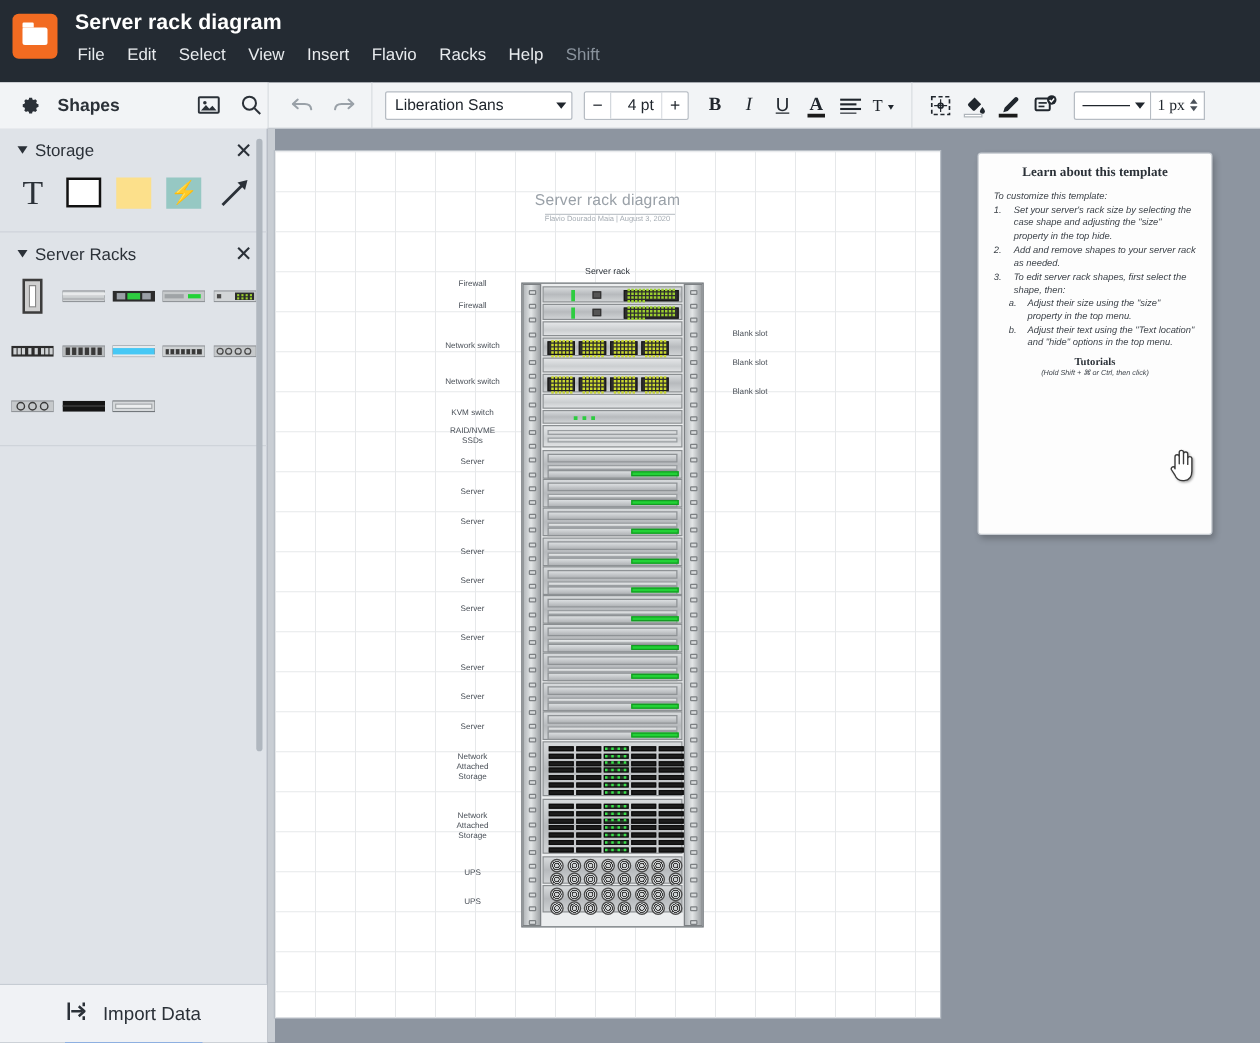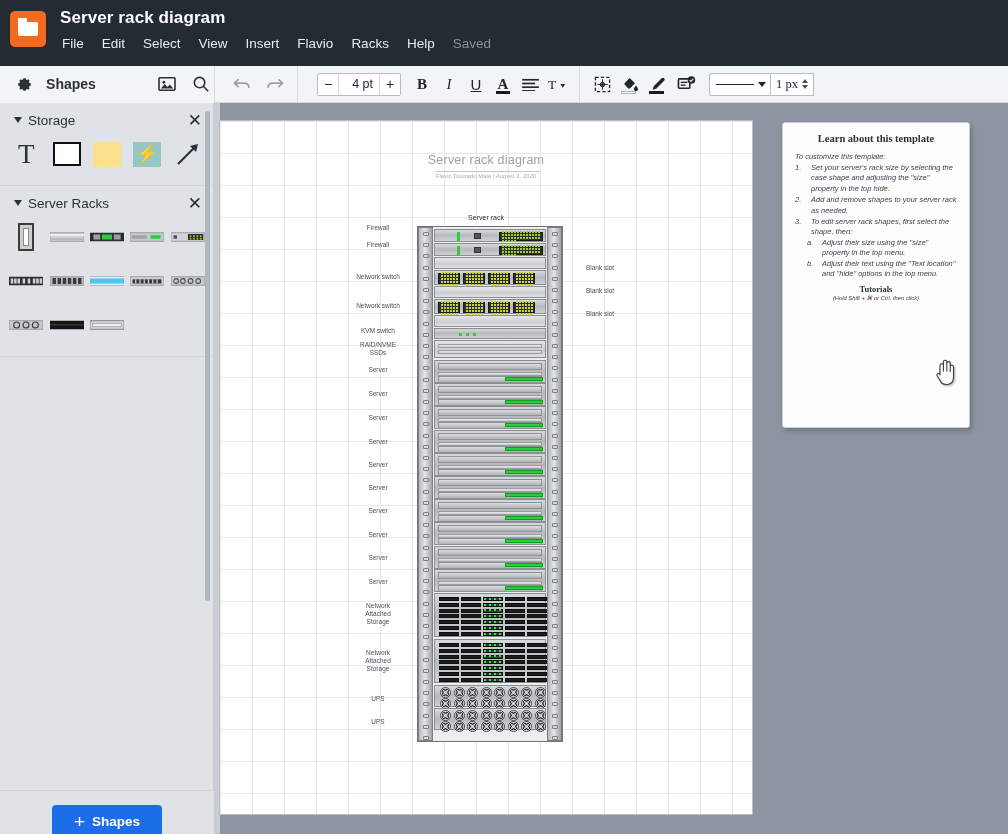--- a/index.html
+++ b/index.html
@@ -310,21 +310,21 @@
     <div class="doc-title">Server rack diagram</div>
     <div class="menubar">
       <div class="mi">File</div>
       <div class="mi">Edit</div>
       <div class="mi">Select</div>
       <div class="mi">View</div>
       <div class="mi">Insert</div>
       <div class="mi">Flavio</div>
       <div class="mi">Racks</div>
       <div class="mi">Help</div>
-      <div class="mi saved">Saved</div>
+      <div class="mi saved">Shift</div>
     </div>
   </div>
 
   <div class="toolbar">
     <div class="tb-left-panel">
       <span class="icon-btn">
         <svg width="17" height="17" viewBox="0 0 20 20">
             <path fill="#2b3138" d="M10 6.6A3.4 3.4 0 1 0 10 13.4 3.4 3.4 0 0 0 10 6.6zm0 5.1a1.7 1.7 0 1 1 0-3.4 1.7 1.7 0 0 1 0 3.4z"></path>
             <path fill="#2b3138" d="M17.4 8.6l-1.6-.3a6 6 0 0 0-.6-1.4l.9-1.3-1.7-1.7-1.3.9a6 6 0 0 0-1.4-.6l-.3-1.6H8.6l-.3 1.6a6 6 0 0 0-1.4.6l-1.3-.9-1.7 1.7.9 1.3a6 6 0 0 0-.6 1.4l-1.6.3v2.8l1.6.3c.15.5.35.95.6 1.4l-.9 1.3 1.7 1.7 1.3-.9c.45.25.9.45 1.4.6l.3 1.6h2.8l.3-1.6c.5-.15.95-.35 1.4-.6l1.3.9 1.7-1.7-.9-1.3c.25-.45.45-.9.6-1.4l1.6-.3V8.6z"></path>
           </svg>
@@ -356,20 +356,24 @@
       <span class="icon-btn">
         <svg width="19" height="16" viewBox="0 0 22 18">
             <path d="M16 4 L20.5 8 L16 12" fill="none" stroke="#9aa1a8" stroke-width="1.9" stroke-linecap="round" stroke-linejoin="round"></path>
             <path d="M20 8 H9.5 Q4 8 3.5 13" fill="none" stroke="#9aa1a8" stroke-width="1.9" stroke-linecap="round"></path>
           </svg>
       </span>
     </div>
     <div class="tb-sep"></div>
 
     <div style="display:flex;align-items:center;padding-left:10px;">
+      <div class="font-select">
+        <span>Liberation Sans</span>
+        <span class="caret-dn"></span>
+      </div>
       <div class="size-group">
         <div class="sg-btn">−</div>
         <div class="sg-val">4 pt</div>
         <div class="sg-btn">+</div>
       </div>
       <div class="fmt-group">
         <div class="fmt-btn bold">B</div>
         <div class="fmt-btn ital">I</div>
         <div class="fmt-btn under">U</div>
         <div class="fmt-btn color-a">
@@ -618,20 +622,32 @@
 
     <div class="panel-sb"></div>
 
     <div class="addshapes-wrap">
       <div class="add-shapes-btn">
         <span style="font-size:19px;font-weight:400;line-height:1">+</span>
         <span>Shapes</span>
       </div>
     </div>
 
+    <div class="import-wrap">
+      <span>
+        <svg width="20" height="20" viewBox="0 0 20 20">
+            <path d="M2 3 L2 17" stroke="#2b3138" stroke-width="2" fill="none"></path>
+            <path d="M14 3 L14 6" stroke="#2b3138" stroke-width="2" fill="none"></path>
+            <path d="M14 14 L14 17" stroke="#2b3138" stroke-width="2" fill="none"></path>
+            <path d="M4 10 L13 10" stroke="#2b3138" stroke-width="2"></path>
+            <path d="M10 6 L14.5 10 L10 14" fill="none" stroke="#2b3138" stroke-width="2" stroke-linejoin="round"></path>
+          </svg>
+      </span>
+      <span class="txt">Import Data</span>
+    </div>
   </div>
 
   <div class="canvas-area">
     <div class="canvas-edge-l"></div>
     <div class="canvas-page">
 
       <div class="cv-title">Server rack diagram</div>
       <div class="cv-titlerule"></div>
       <div class="cv-byline">Flavio Dourado Maia  |  August 3, 2020</div>
       <div class="cv-racklabel">Server rack</div>

